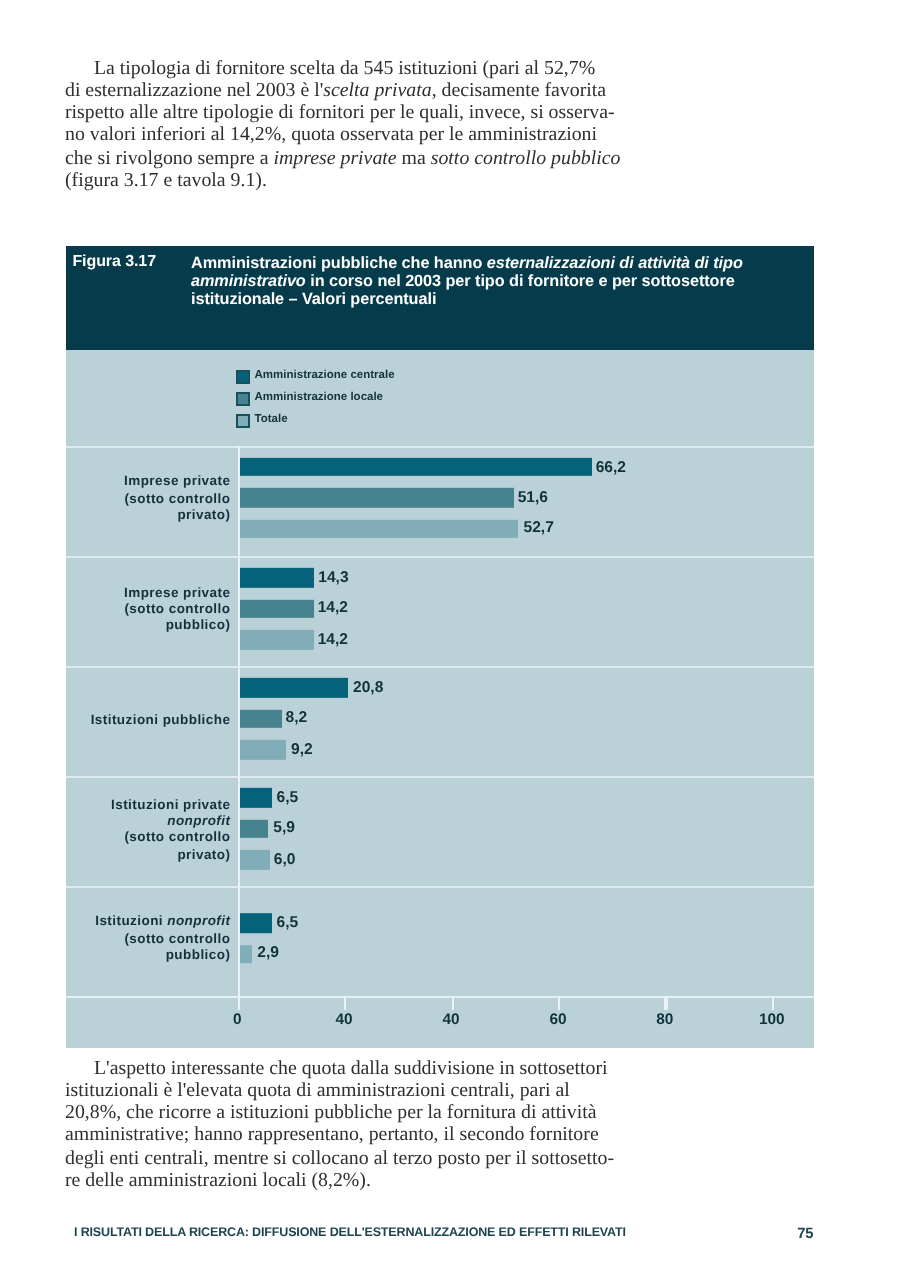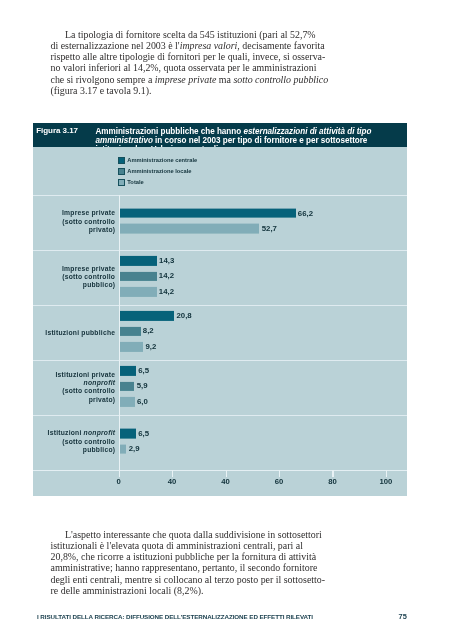--- a/index.html
+++ b/index.html
@@ -3,30 +3,30 @@
 <meta charset="utf-8">
 <style>
   html,body{margin:0;padding:0;background:#ffffff;}
   body{width:453px;height:640px;position:relative;overflow:hidden;
        font-family:"Liberation Serif",serif;color:#231f20;}
   .page{position:absolute;inset:0;transform:translateZ(0);}
 
   
   .para{position:absolute;left:32.5px;width:300px;font-size:9.91px;
         color:#302e2e;}
-  .para .ln{height:11.25px;white-space:pre;margin-left:18px;}
+  .para .ln{height:11.25px;white-space:pre;}
   .para .ind{display:inline-block;width:14.5px;}
   .para i{font-style:italic;}
 
   #para-top{top:28.7px;}
   #para-bottom{top:528.5px;}
 
   
   .figure{position:absolute;left:32.6px;top:123px;width:374.5px;}
-  .fig-head{background:#053b4a;color:#ffffff;position:relative;height:24px;}
+  .fig-head{background:#053b4a;color:#ffffff;position:relative;height:52px;}
   .fh-label{position:absolute;left:3.6px;top:3.4px;
         font-family:"Liberation Sans",sans-serif;font-weight:bold;font-size:8.0px;
         letter-spacing:-0.04px;}
   .fh-title{position:absolute;left:62.9px;top:3.65px;width:279px;
         font-family:"Liberation Sans",sans-serif;font-weight:bold;font-size:8.15px;
         line-height:9.2px;letter-spacing:-0.03px;}
   .fh-title i{font-style:italic;}
 
   .fig-body{background:#bad2d7;position:relative;height:349.3px;}
 
@@ -65,21 +65,21 @@
   .footer .ft{position:absolute;left:0;top:0;font-size:6.25px;letter-spacing:-0.075px;}
   .footer .pg{position:absolute;right:0;top:-0.6px;font-size:7.4px;}
 </style>
 </head>
 <body>
 
 <div class="page">
 
   <div class="para" id="para-top">
       <div class="ln"><span class="ind"></span><span>La tipologia di fornitore scelta da 545 istituzioni (pari al 52,7%</span></div>
-      <div class="ln"><span>di esternalizzazione nel 2003 è l'</span><i>impresa valori</i><span>, decisamente favorita</span></div>
+      <div class="ln"><span>di esternalizzazione nel 2003 è l'</span><i>scelta privata</i><span>, decisamente favorita</span></div>
       <div class="ln"><span>rispetto alle altre tipologie di fornitori per le quali, invece, si osserva-</span></div>
       <div class="ln"><span>no valori inferiori al 14,2%, quota osservata per le amministrazioni</span></div>
       <div class="ln"><span>che si rivolgono sempre a </span><i>imprese private</i><span> ma </span><i>sotto controllo pubblico</i></div>
       <div class="ln"><span>(figura 3.17 e tavola 9.1).</span></div>
     </div>
 
   <div class="figure">
     <div class="fig-head">
       <div class="fh-label">Figura 3.17</div>
       <div class="fh-title"><span>Amministrazioni pubbliche che hanno </span><i>esternalizzazioni di attività di tipo amministrativo</i><span> in corso nel 2003 per tipo di fornitore e per sottosettore istituzionale – Valori percentuali</span></div>
@@ -99,20 +99,24 @@
             <div class="lg-tx">Totale</div>
           </div>
         </div>
       <div class="plot">
           <div class="grp" style="height: 55.3px;">
             <div class="cat"><span>Imprese private</span><br><span>(sotto controllo</span><br><span>privato)</span></div>
             <div class="bars" style="left: 86px;">
               <div class="bar-row">
                 <div class="bar" style="width: 176.953px; background: rgb(6, 98, 122);"></div>
                 <div class="bval" style="left: 179.253px;">66,2</div>
+              </div>
+              <div class="bar-row">
+                <div class="bar" style="width: 137.927px; background: rgb(71, 130, 143);"></div>
+                <div class="bval" style="left: 140.227px;">51,6</div>
               </div>
               <div class="bar-row">
                 <div class="bar" style="width: 140.867px; background: rgb(129, 173, 184);"></div>
                 <div class="bval" style="left: 143.167px;">52,7</div>
               </div>
             </div>
           </div>
           <div class="grp" style="height: 55.4px;">
             <div class="cat"><span>Imprese private</span><br><span>(sotto controllo</span><br><span>pubblico)</span></div>
             <div class="bars" style="left: 86px;">

